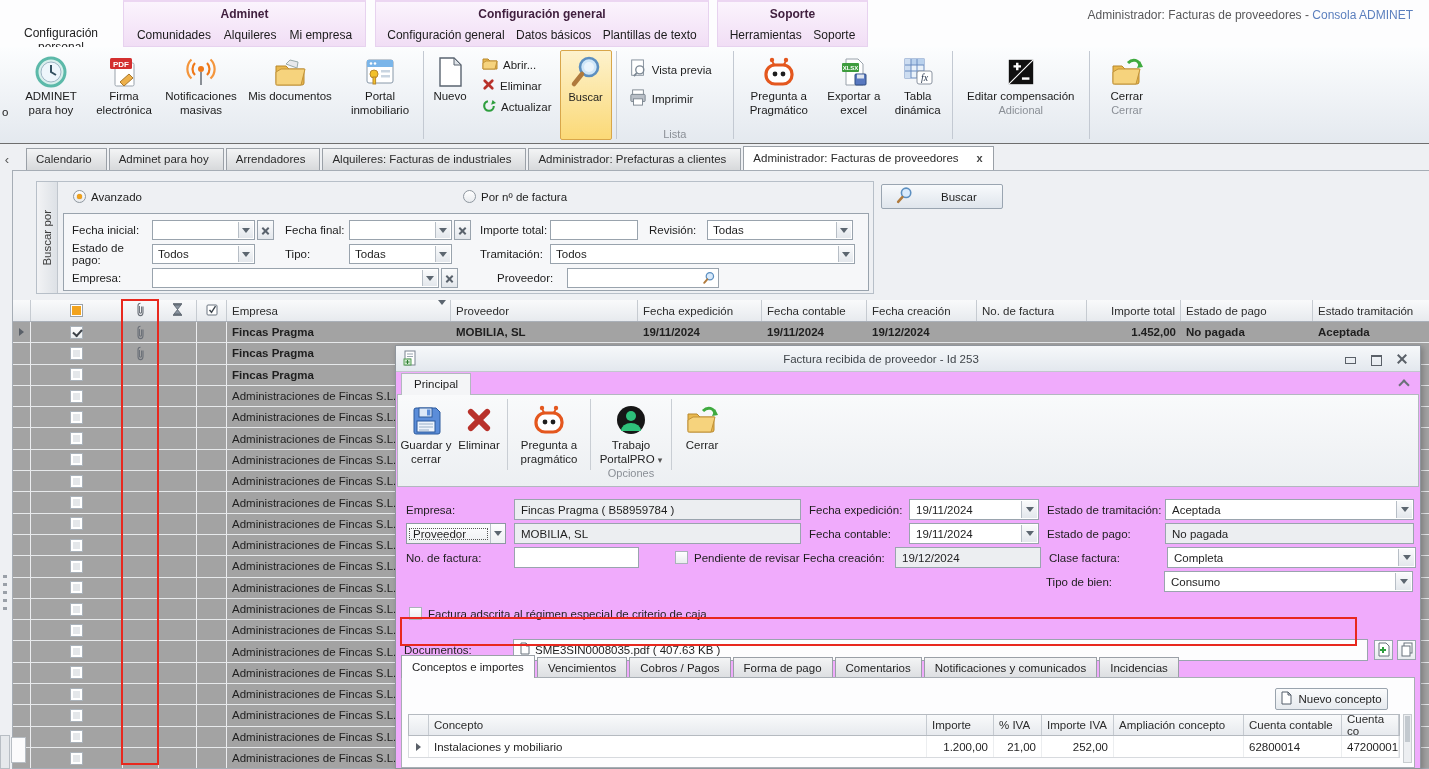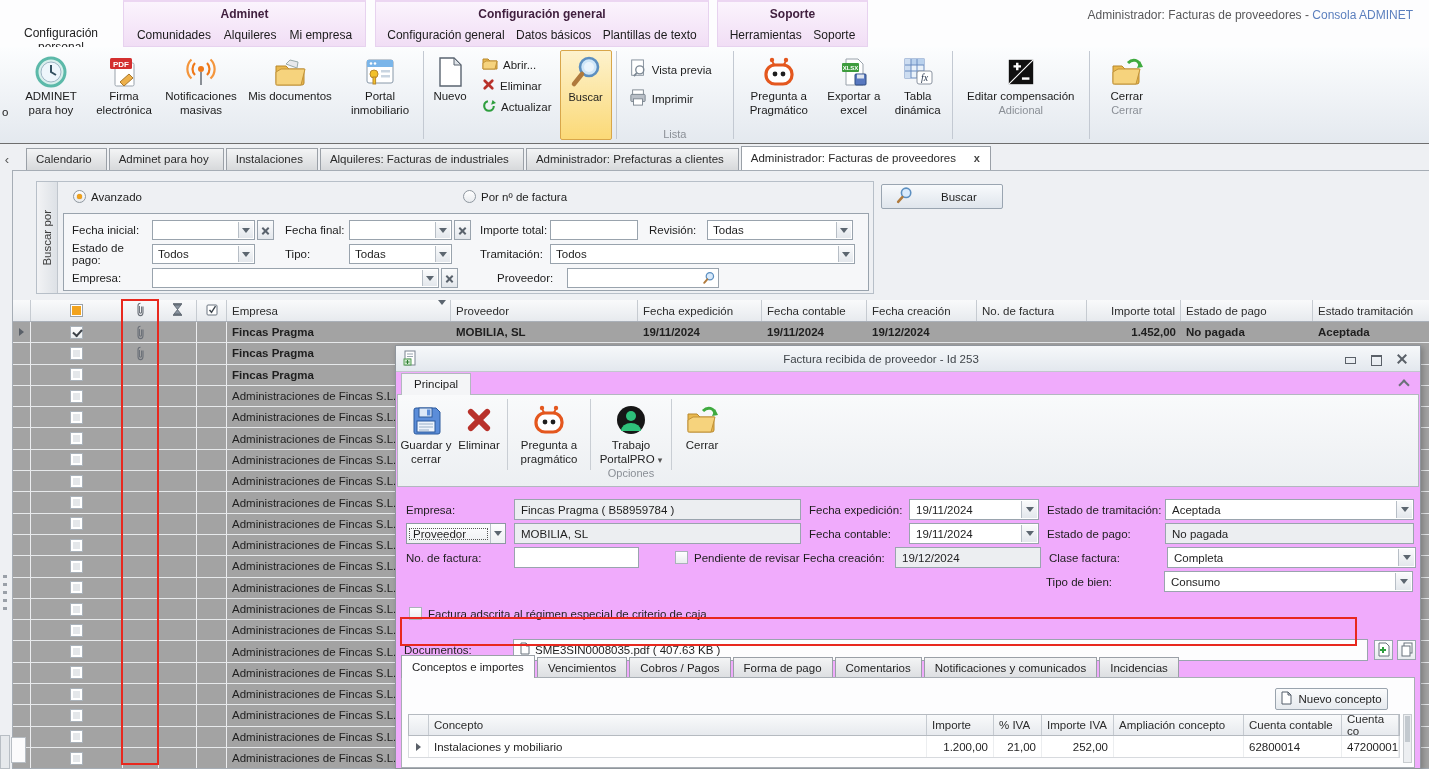--- a/index.html
+++ b/index.html
@@ -430,21 +430,21 @@
     <div style="width:12px"></div>
     <div style="display:flex; align-items:flex-end;">
 
     <div class="dtab">
         <span>Calendario</span>
       </div>
         <div class="dtab">
         <span>Adminet para hoy</span>
       </div>
         <div class="dtab">
-        <span>Instalaciones</span>
+        <span>Arrendadores</span>
       </div>
         <div class="dtab">
         <span>Alquileres: Facturas de industriales</span>
       </div>
         <div class="dtab">
         <span>Administrador: Prefacturas a clientes</span>
       </div>
         <div class="dtab active">
         <span>Administrador: Facturas de proveedores</span><span class="tab-close">x</span>
       </div>

